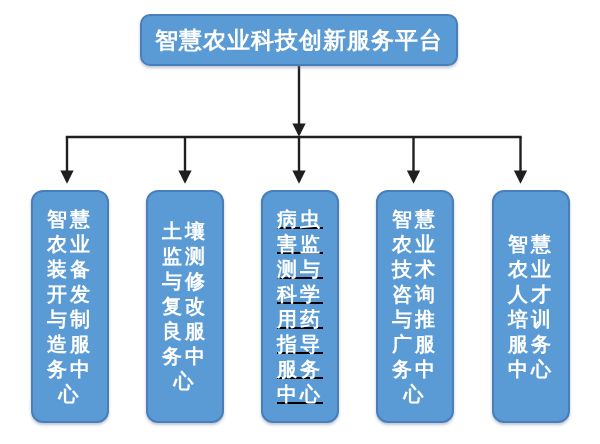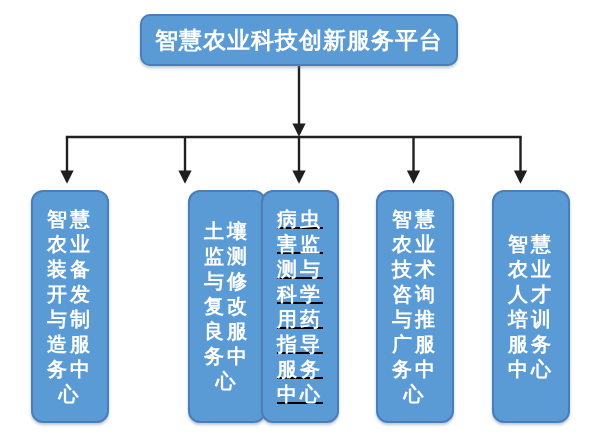--- a/index.html
+++ b/index.html
@@ -61,21 +61,21 @@
   .child-label {
     color: #ffffff;
     font-size: 20px;
     font-weight: bold;
     line-height: 25px;
     letter-spacing: 3px;
     text-align: center;
     white-space: pre-line;
   }
   .node-1 { left: 31px; }
-  .node-2 { left: 146px; margin-left: 42px; }
+  .node-2 { left: 146px; }
   .node-3 { left: 261px; text-decoration: underline; }
   .node-4 { left: 376px; }
   .node-5 { left: 492px; }
 </style>
 </head>
 <body>
 
 <div class="canvas">
 
   <svg class="connectors" width="600" height="444" viewBox="0 0 600 444" aria-hidden="true">

